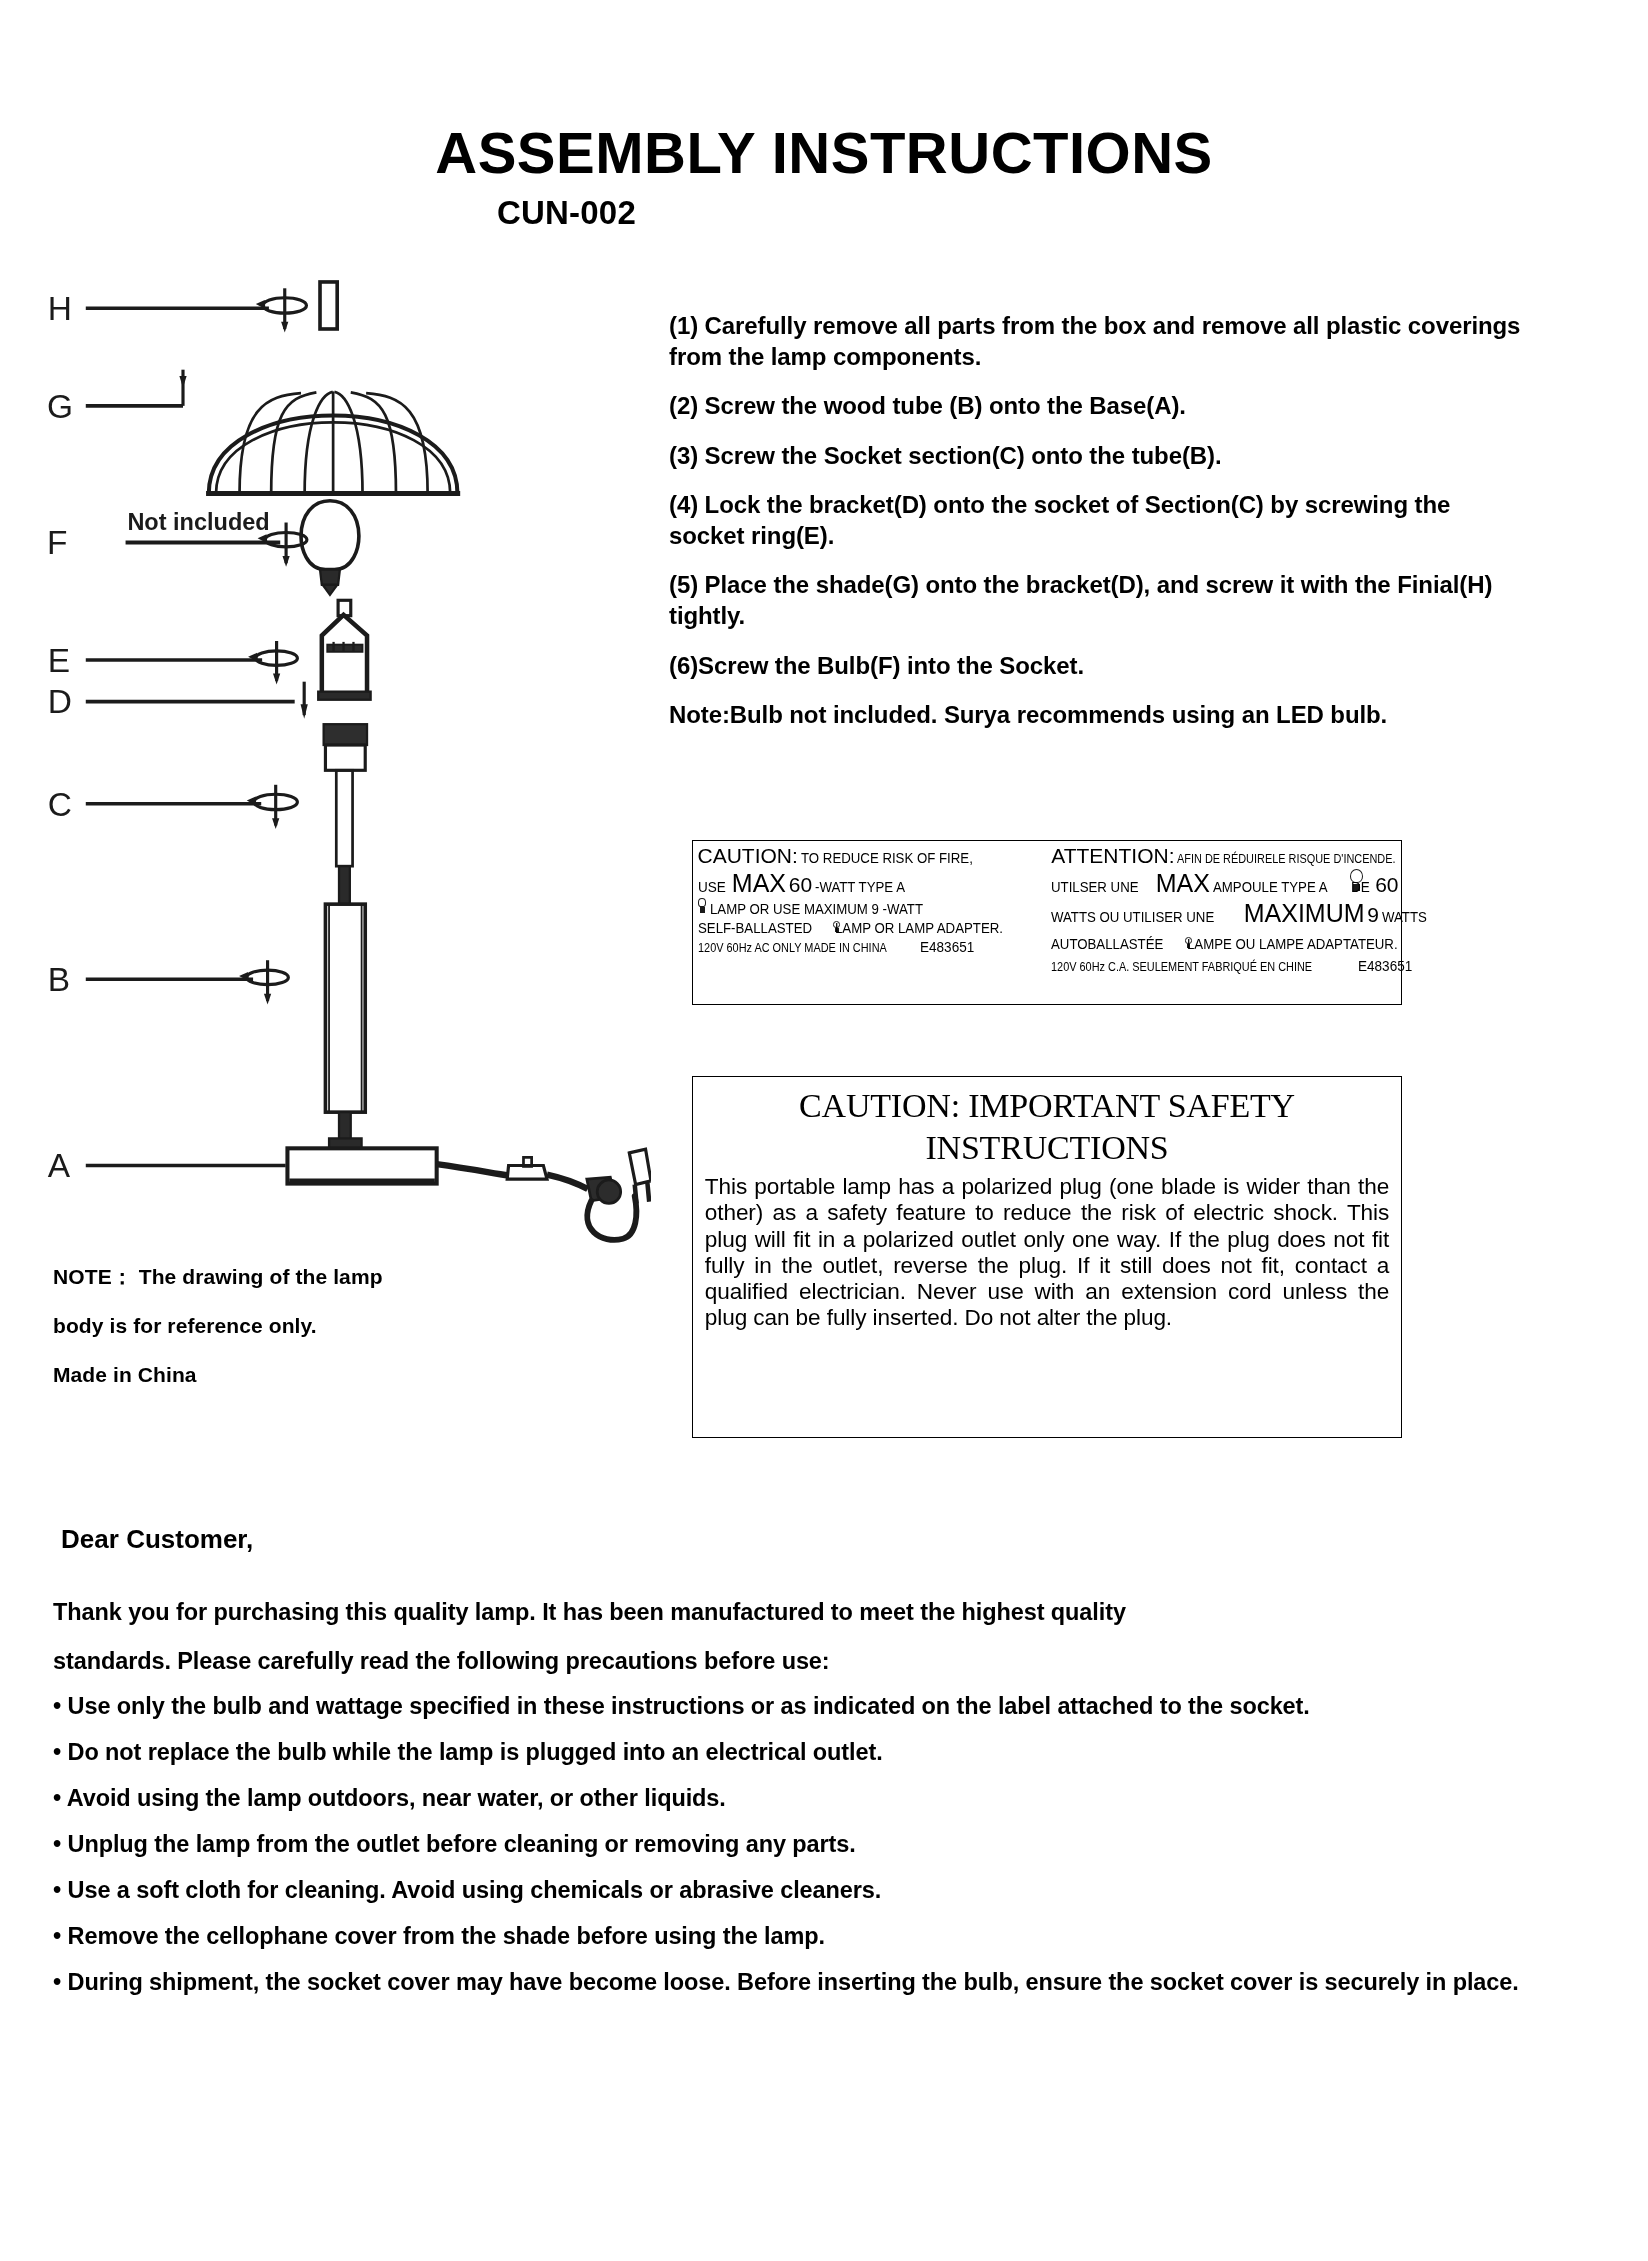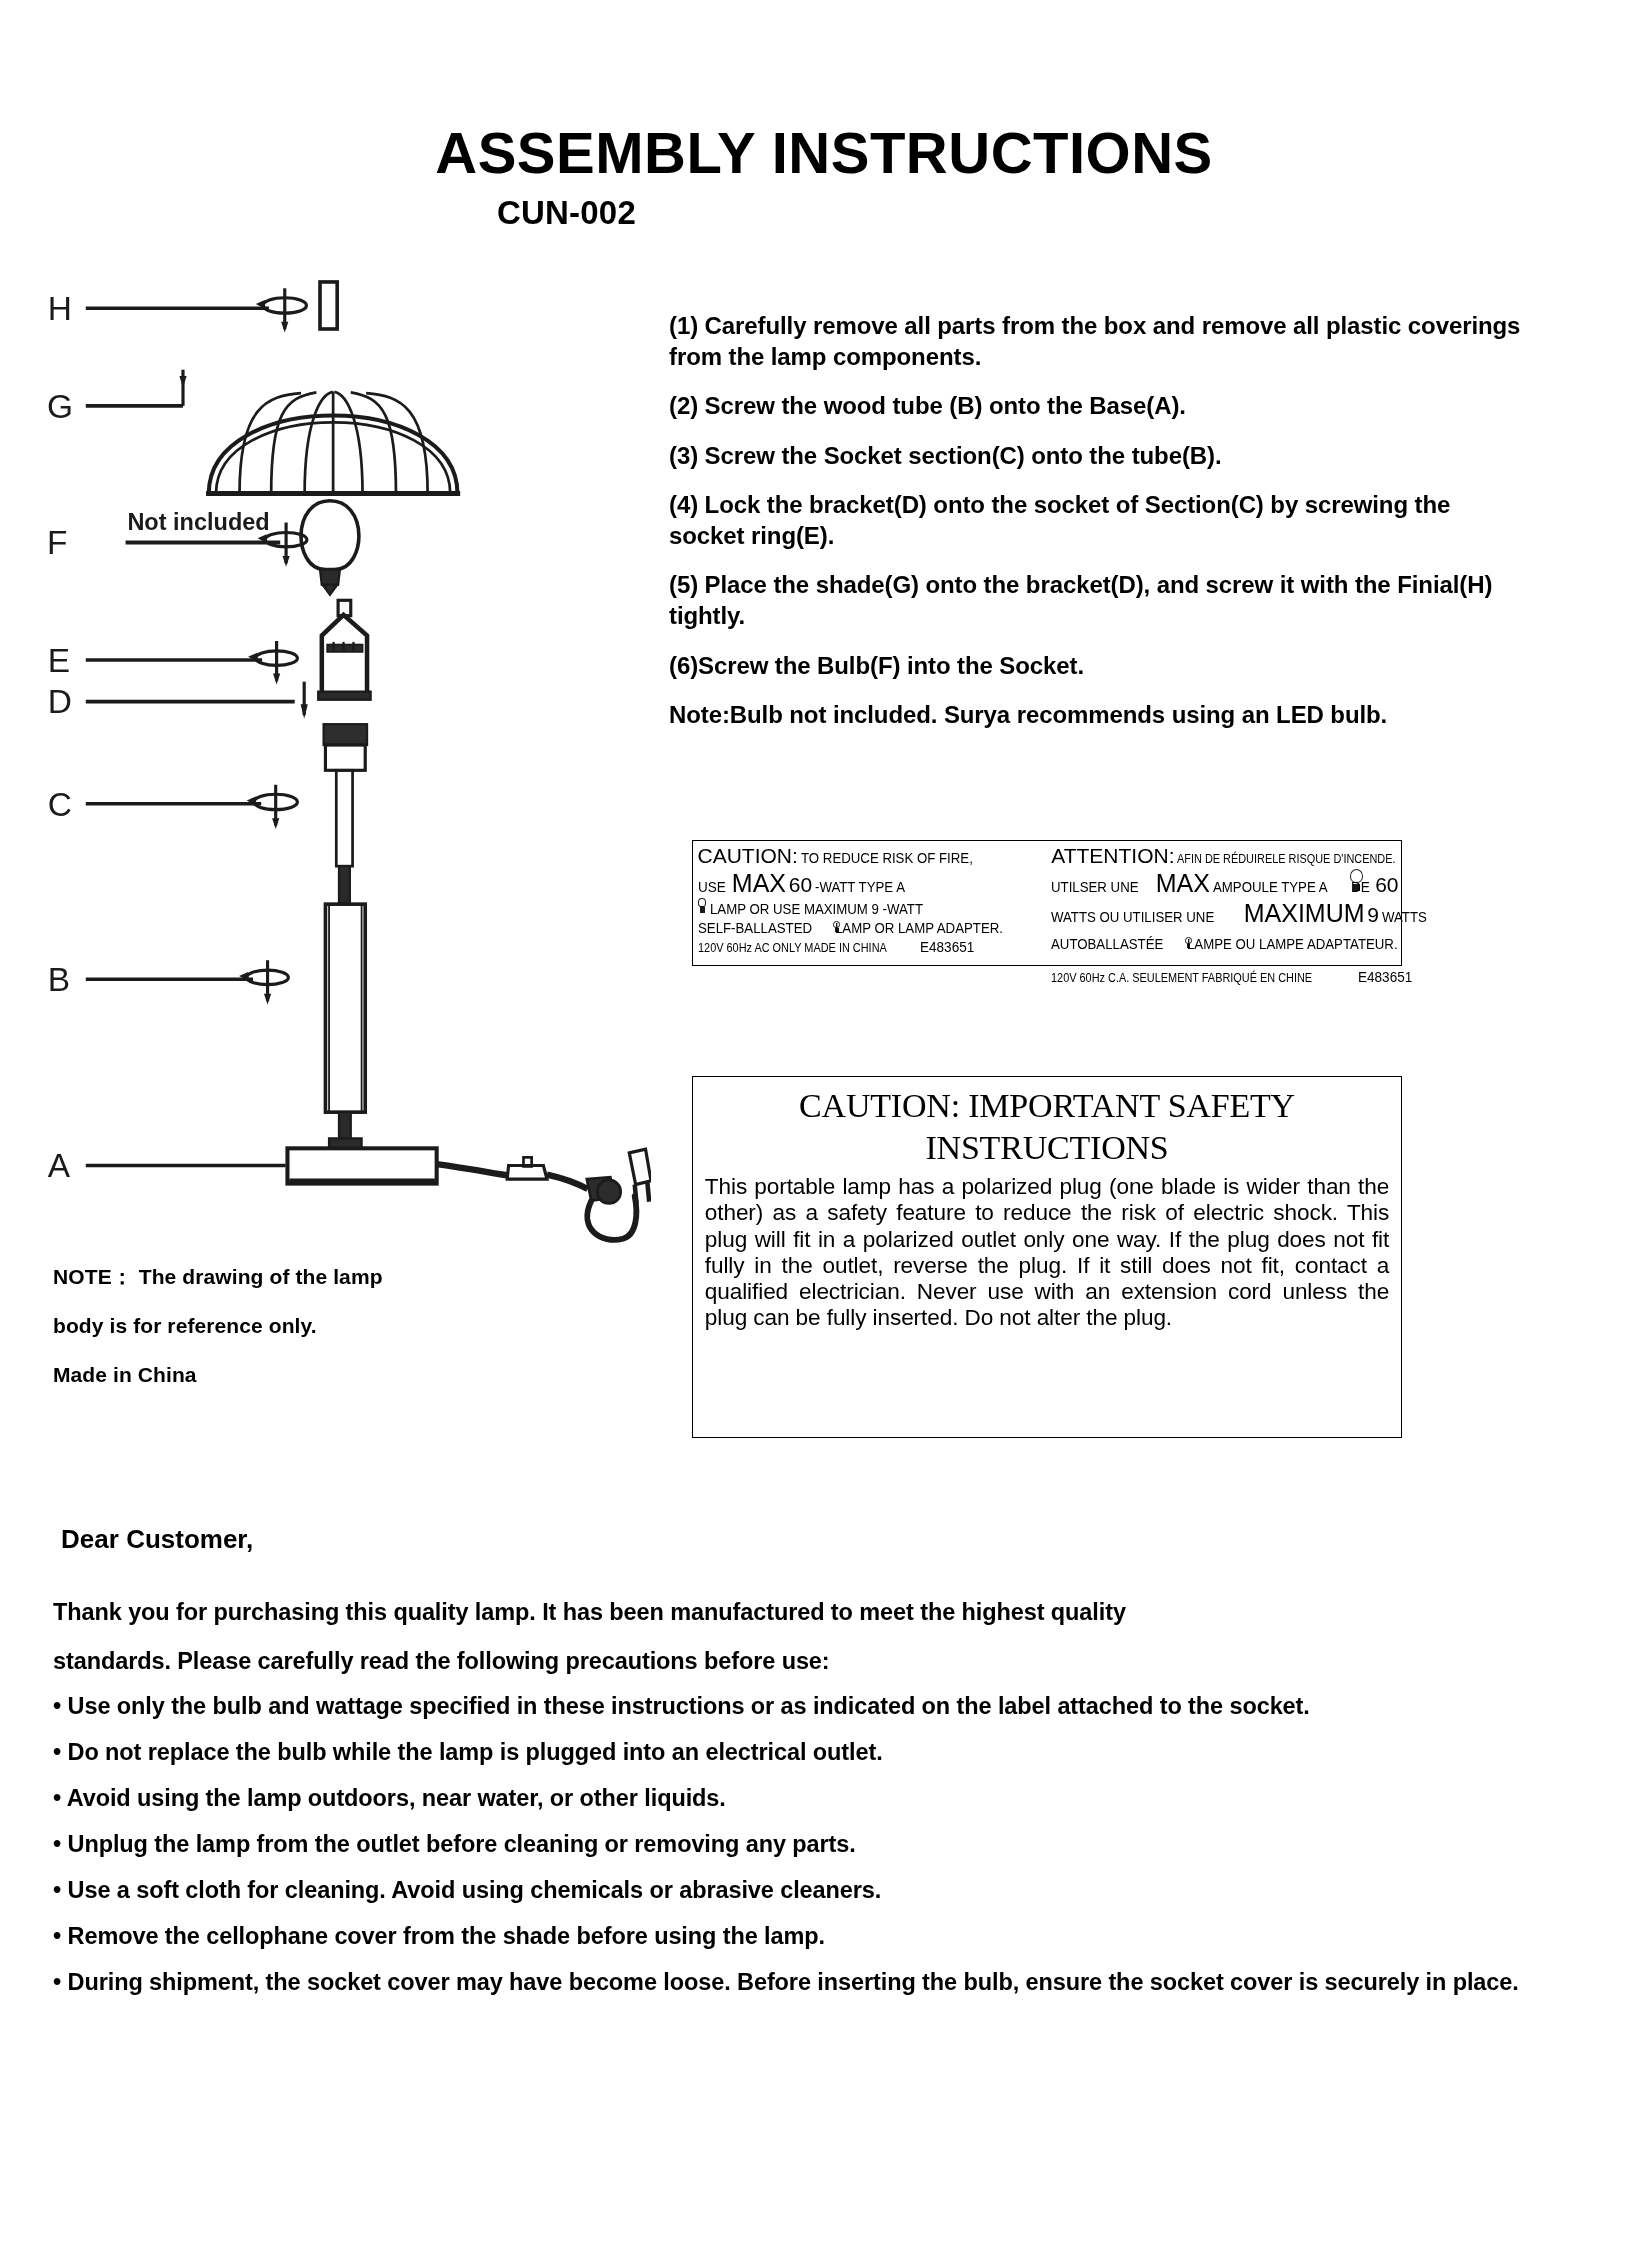--- a/index.html
+++ b/index.html
@@ -30,21 +30,21 @@
 
   
   #steps{position:absolute;left:669px;top:294px;width:859px;}
   .step{
     font-size:24px;font-weight:bold;line-height:1.30;
     margin-bottom:18px;letter-spacing:-0.1px;margin-top:16px;
   }
 
   
   #caution-label{
-    position:absolute;left:692px;top:840px;width:710px;height:126px;
+    position:absolute;left:692px;top:840px;width:710px;height:165px;
     border:1.8px solid #000;background:#fff;box-sizing:border-box;
     padding:2.7px 3.6px 1.8px 4.5px;display:flex;gap:24px;
   }
   .cl-col{flex:1;min-width:0;}
   .cl-col.fr{flex:1.05;}
   .t-sm{font-size:12.7px;transform:scaleX(.88);transform-origin:left center;}
   .t-md{font-size:15.4px;transform:scaleX(.88);transform-origin:left center;}
   .t-lg{font-size:21px;}
   .t-xl{font-size:25px;}
   .cl-row{display:flex;align-items:baseline;gap:2.7px;white-space:nowrap;}
@@ -266,21 +266,21 @@
         <span class="bulb-glyph big"></span>
         <span class="t-md">DE</span>
         <span class="t-lg">60</span>
       </div>
       <div class="cl-row" style="margin-bottom:7px;">
         <span class="t-md shrink">WATTS OU UTILISER UNE</span>
         <span class="t-xl">MAXIMUM</span>
         <span class="t-lg">9</span>
         <span class="t-md shrink">WATTS</span>
       </div>
-      <div class="cl-row" style="margin-bottom:15px;justify-content:space-between;">
+      <div class="cl-row" style="margin-bottom:4px;justify-content:space-between;">
         <span class="t-md shrink">AUTOBALLASTÉE</span>
         <span class="bulb-glyph tiny"></span>
         <span class="t-md shrink">LAMPE OU LAMPE ADAPTATEUR.</span>
       </div>
       <div class="cl-row">
         <span class="t-sm shrink">120V 60Hz C.A. SEULEMENT FABRIQUÉ EN CHINE</span>
         <span class="t-md">E483651</span>
       </div>
     </div>
   </div>

